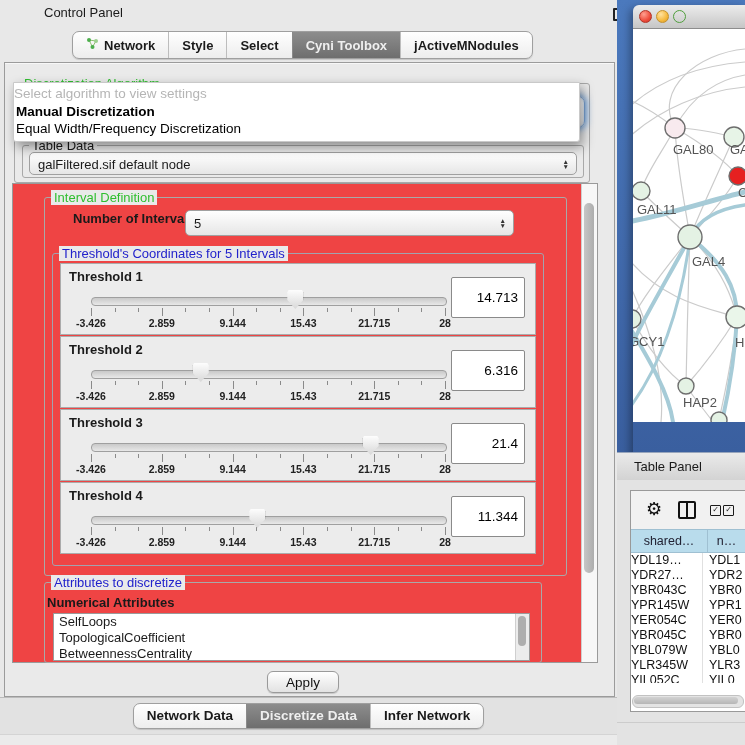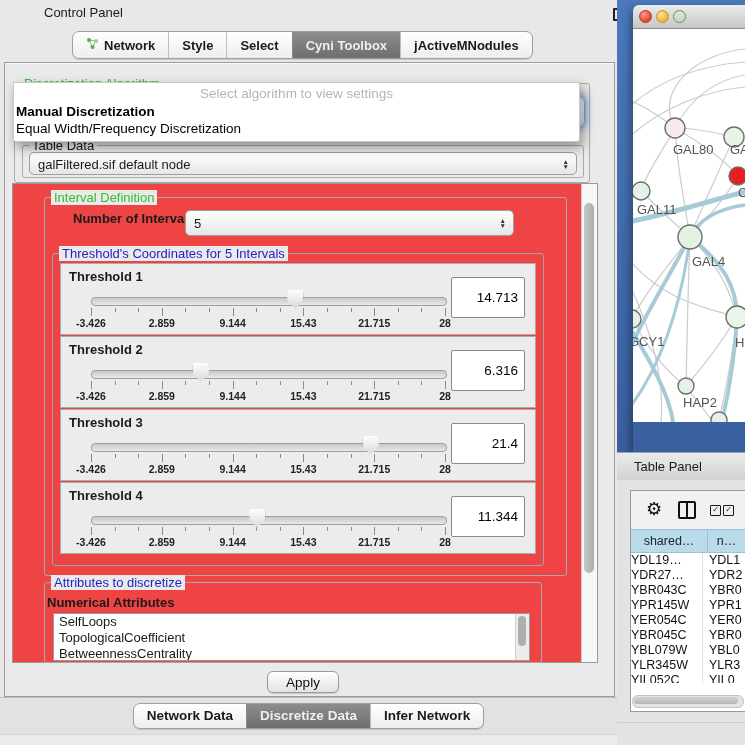--- a/index.html
+++ b/index.html
@@ -29,21 +29,21 @@
   .combo .cv{position:absolute;left:8px;top:50%;transform:translateY(-50%);}
   .stepper{position:absolute;right:7px;top:50%;transform:translateY(-50%);display:flex;flex-direction:column;
            align-items:center;font-size:6.5px;line-height:5px;color:#333;}
   .combo.algo{left:6px;right:4px;top:12px;height:30px;border-radius:7px;border:1px solid #7aa4d6;
               box-shadow:0 0 6px 2px rgba(90,150,220,.8), inset 0 0 3px rgba(90,150,220,.4);}
   .table-data-group{left:7px;top:61px;width:560px;height:31px;text-align:right;}
   .table-data-group .combo{left:6px;right:6px;top:6px;height:21px;}
   
   .popup{position:absolute;left:8px;top:19px;width:565px;height:58px;background:#fff;border:1px solid #c9c9c9;
          border-radius:0 0 3px 3px;box-shadow:3px 5px 12px rgba(0,0,0,.4);z-index:40;}
-  .popup-ph{position:absolute;left:0;right:0;top:3px;text-align:center;color:#b5b5b5;font-size:13.5px;}
+  .popup-ph{position:absolute;left:0;right:0;top:3px;color:#b5b5b5;font-size:13.5px;}
   #popup-options{position:absolute;left:2px;top:20px;right:2px;}
   .popt{font-size:13.5px;line-height:17px;color:#000;}
   .popt.bold{font-weight:700;}
   
   .scrollpane{position:absolute;left:7px;top:120px;width:584px;height:478px;border:1px solid #9a9a9a;background:#ef4444;}
   .vscroll{position:absolute;right:0;top:0;width:15px;height:100%;background:#f7f7f7;border-left:1px solid #cfcfcf;}
   .vscroll .vthumb{position:absolute;left:2px;top:19px;width:10px;height:370px;border-radius:5px;
                    background:linear-gradient(90deg,#c6c6c6,#adadad);}
   .interval-group{left:31px;top:13px;width:521px;height:377px;}
   .noi-label{position:absolute;left:28px;top:13px;font-size:13px;font-weight:700;}

